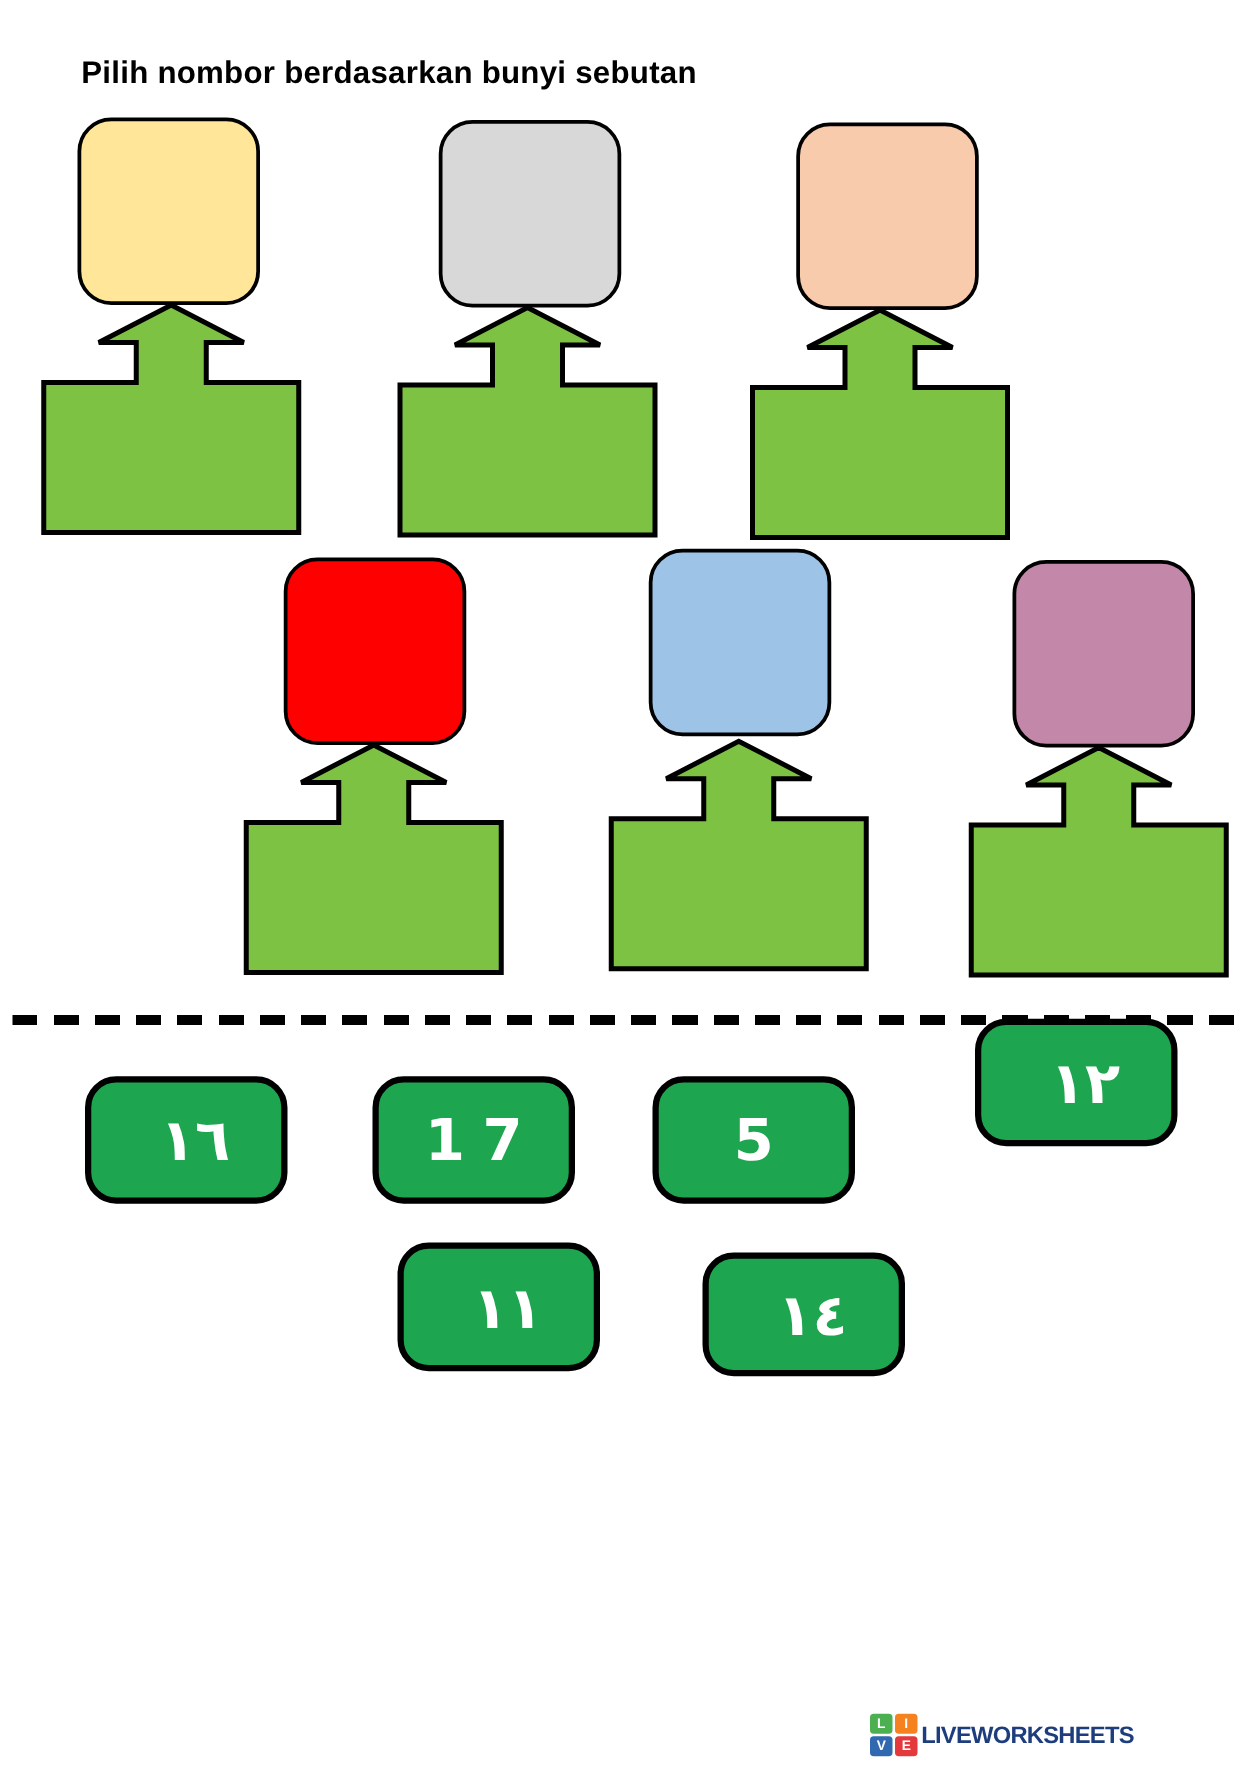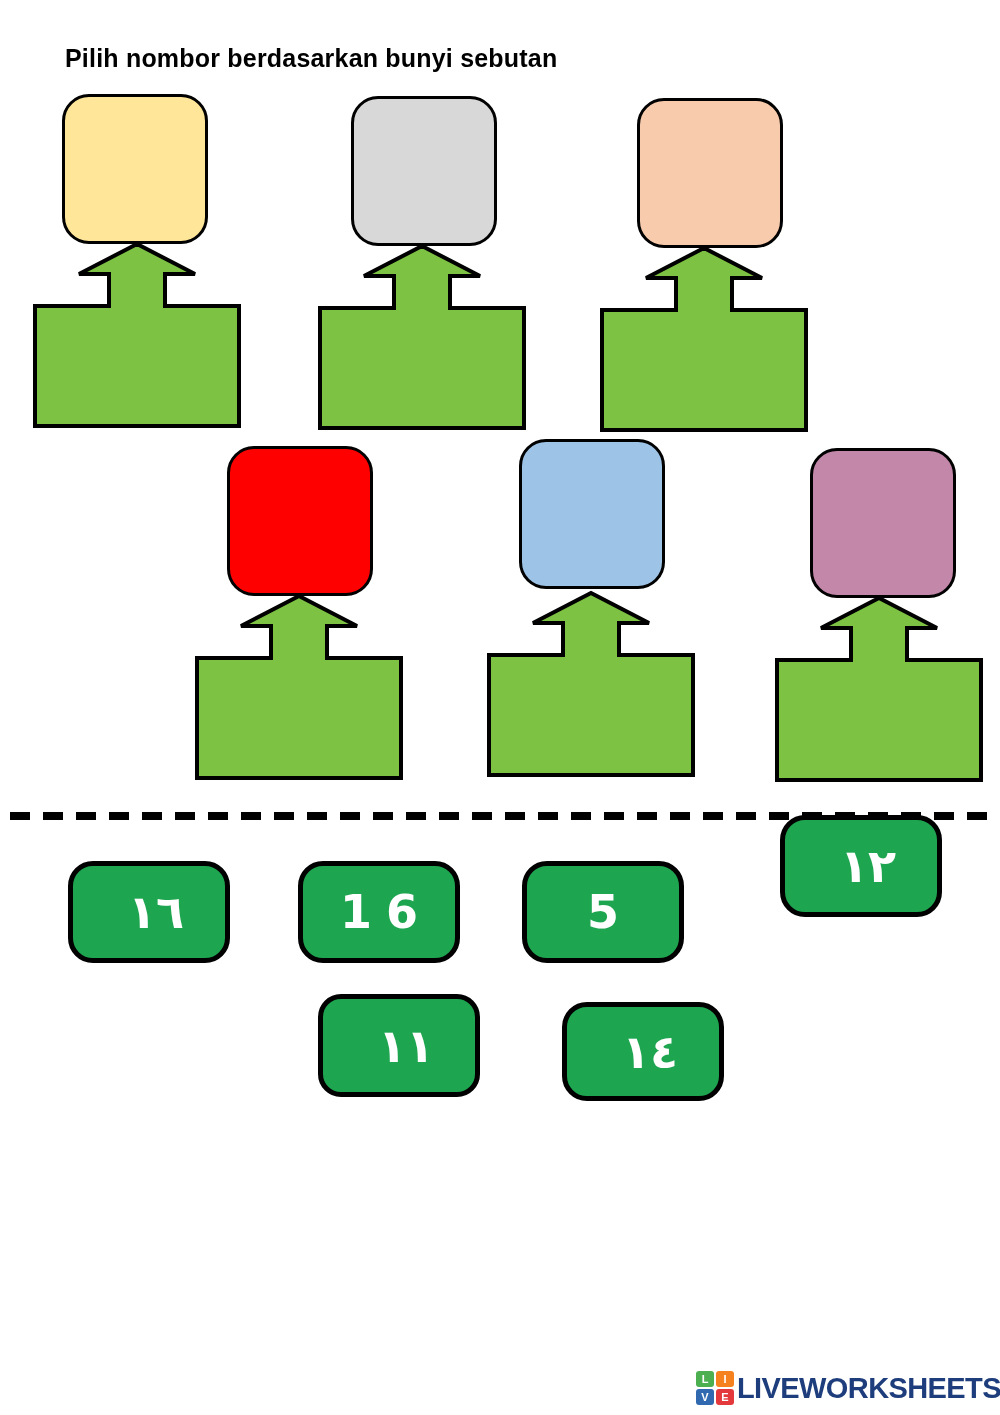--- a/index.html
+++ b/index.html
@@ -29,21 +29,21 @@
     display:flex; align-items:center; justify-content:center;
     font-family:"DejaVu Sans", sans-serif; font-size:46px; font-weight:bold;
     letter-spacing:14px; padding-left:14px; cursor:pointer;
   }
   .logo { position:absolute; left:696px; top:1371px; display:flex; align-items:center; gap:3px; cursor:pointer; }
   .logo-grid { display:grid; grid-template-columns:18px 18px; grid-auto-rows:16px; gap:2px; }
   .logo-cell {
     display:flex; align-items:center; justify-content:center;
     color:#fff; font-size:11px; font-weight:bold; border-radius:3px; line-height:1;
   }
-  .logo-text { font-size:29px; font-weight:bold; letter-spacing:-0.6px; line-height:1; }
+  .logo-text { font-size:19px; font-weight:bold; letter-spacing:-0.6px; line-height:1; }
 </style>
 </head>
 <body>
 
 <div class="sheet">
 
   <h1 class="title">Pilih nombor berdasarkan bunyi sebutan</h1>
 
   <div class="target-square" style="left: 62px; top: 94px; background-color: rgb(255, 230, 153);"></div>
   <div class="pedestal" style="left: 33px; top: 242px; color: rgb(125, 194, 67);">
@@ -84,27 +84,27 @@
   <div class="pedestal" style="left: 775px; top: 596px; color: rgb(125, 194, 67);">
     <svg viewBox="0 0 208 186">
       <path d="M2 64 L76 64 L76 32 L46 32 L104 2 L162 32 L132 32 L132 64 L206 64 L206 184 L2 184 Z" fill="currentColor" stroke="#000" stroke-width="4" stroke-linejoin="miter"></path>
     </svg>
   </div>
 
   <div class="divider"></div>
 
   <div class="answer" style="left: 68px; top: 861px; background-color: rgb(30, 165, 80); color: rgb(255, 255, 255);">١٦</div>
 
-  <div class="answer" style="left: 298px; top: 861px; background-color: rgb(30, 165, 80); color: rgb(255, 255, 255);">16</div>
+  <div class="answer" style="left: 298px; top: 861px; background-color: rgb(30, 165, 80); color: rgb(255, 255, 255);">17</div>
 
   <div class="answer" style="left: 522px; top: 861px; background-color: rgb(30, 165, 80); color: rgb(255, 255, 255);">5</div>
 
   <div class="answer" style="left: 780px; top: 815px; background-color: rgb(30, 165, 80); color: rgb(255, 255, 255);">١٢</div>
 
-  <div class="answer" style="left: 318px; top: 994px; height: 103px; background-color: rgb(30, 165, 80); color: rgb(255, 255, 255); border-radius: 23px;">١١</div>
+  <div class="answer" style="left: 318px; top: 994px; height: 103px; background-color: rgb(30, 165, 80); color: rgb(255, 255, 255);">١١</div>
 
   <div class="answer" style="left: 562px; top: 1002px; height: 99px; background-color: rgb(30, 165, 80); color: rgb(255, 255, 255);">١٤</div>
 
   <div class="logo">
     <div class="logo-grid">
       <span class="logo-cell" style="background-color: rgb(76, 175, 80);">L</span>
       <span class="logo-cell" style="background-color: rgb(246, 130, 31);">I</span>
       <span class="logo-cell" style="background-color: rgb(48, 105, 176);">V</span>
       <span class="logo-cell" style="background-color: rgb(228, 57, 60);">E</span>
     </div>

